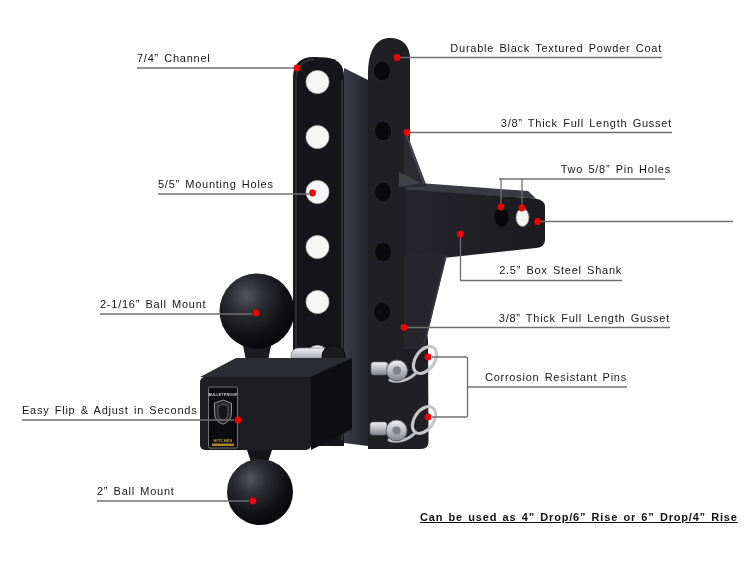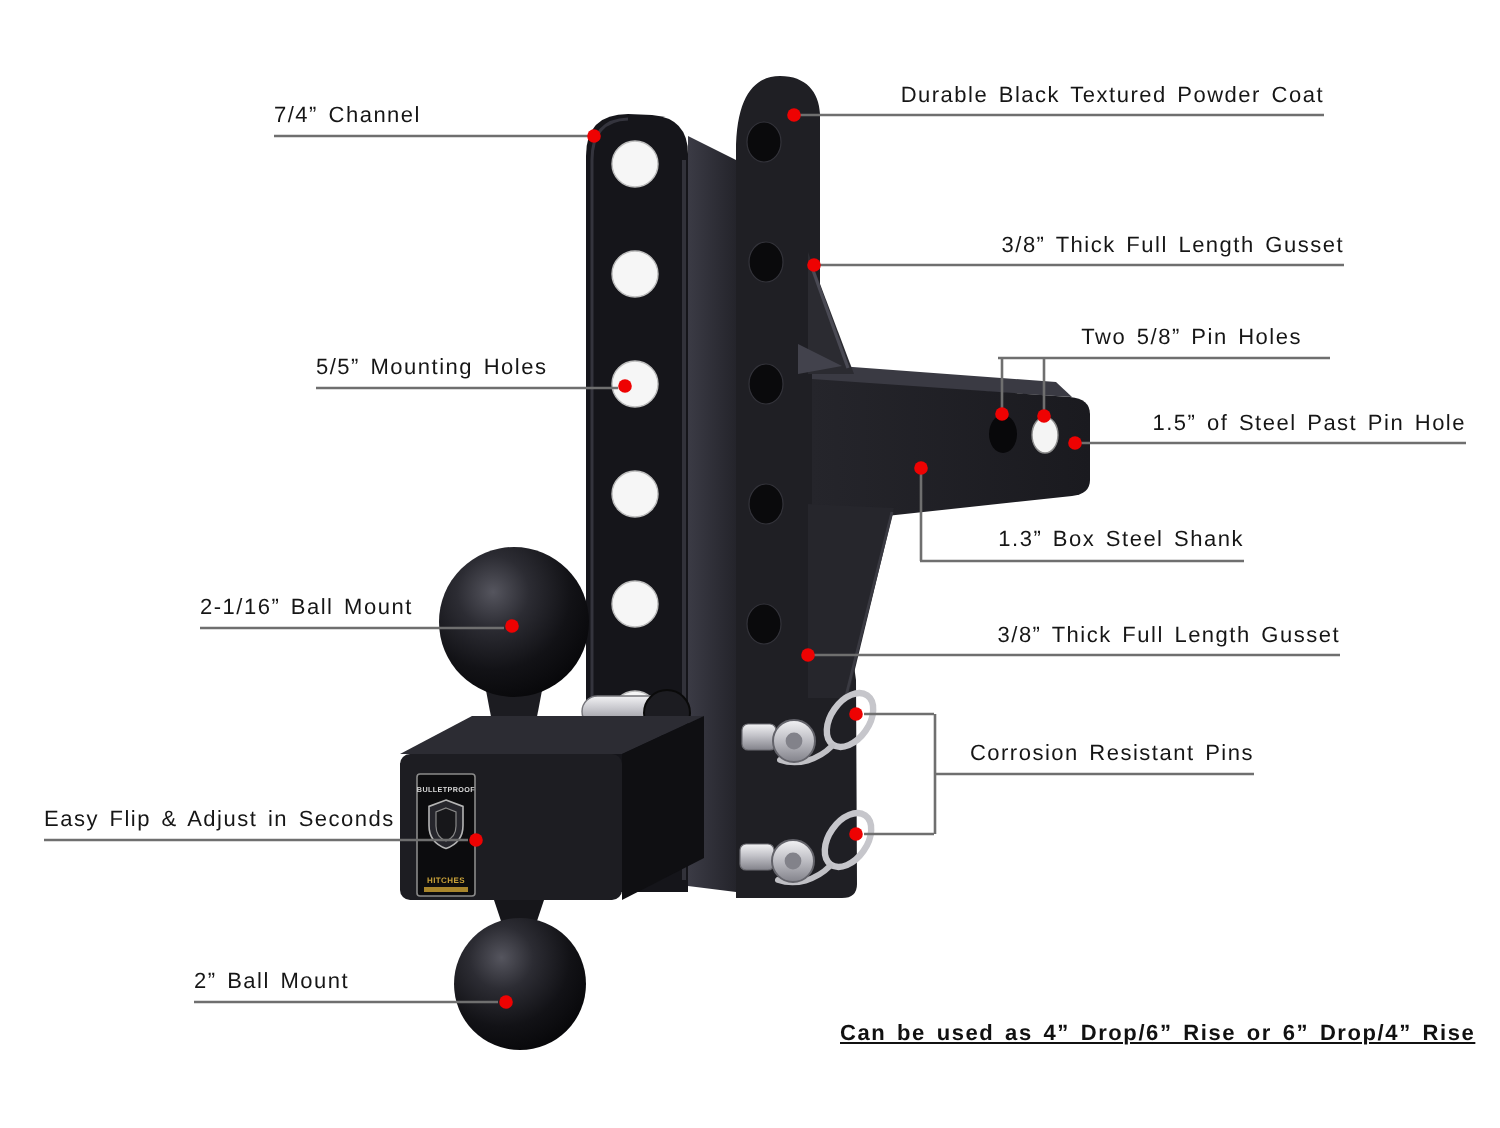--- a/index.html
+++ b/index.html
@@ -156,24 +156,23 @@
     <circle cx="428" cy="357" r="3.4"></circle>
     <circle cx="428" cy="417" r="3.4"></circle>
     <circle cx="238" cy="420" r="3.4"></circle>
     <circle cx="253" cy="501" r="3.4"></circle>
   </g>
 </svg>
 
 <div class="callout" style="left:137px;top:52px">7/4” Channel</div>
 <div class="callout" style="right:88px;top:42px">Durable Black Textured Powder Coat</div>
 <div class="callout" style="right:78px;top:117px">3/8” Thick Full Length Gusset</div>
-<div class="callout" style="right:99px;top:163px">Two 5/8” Pin Holes</div>
-<div class="callout" style="right:17px;top:206px">1.5” of Steel Past Pin Hole</div>
+<div class="callout" style="right:79px;top:163px">Two 5/8” Pin Holes</div>
 <div class="callout" style="left:158px;top:178px">5/5” Mounting Holes</div>
-<div class="callout" style="right:128px;top:264px">1.3” Box Steel Shank</div>
+<div class="callout" style="right:128px;top:264px">2.5” Box Steel Shank</div>
 <div class="callout" style="left:100px;top:298px">2-1/16” Ball Mount</div>
 <div class="callout" style="right:80px;top:312px">3/8” Thick Full Length Gusset</div>
 <div class="callout" style="right:123px;top:371px">Corrosion Resistant Pins</div>
 <div class="callout" style="left:22px;top:404px">Easy Flip &amp; Adjust in Seconds</div>
 <div class="callout" style="left:97px;top:485px">2” Ball Mount</div>
 
 <div class="note" style="left:420px;top:510px">Can be used as 4” Drop/6” Rise or 6” Drop/4” Rise</div>
 
 </div>
 

